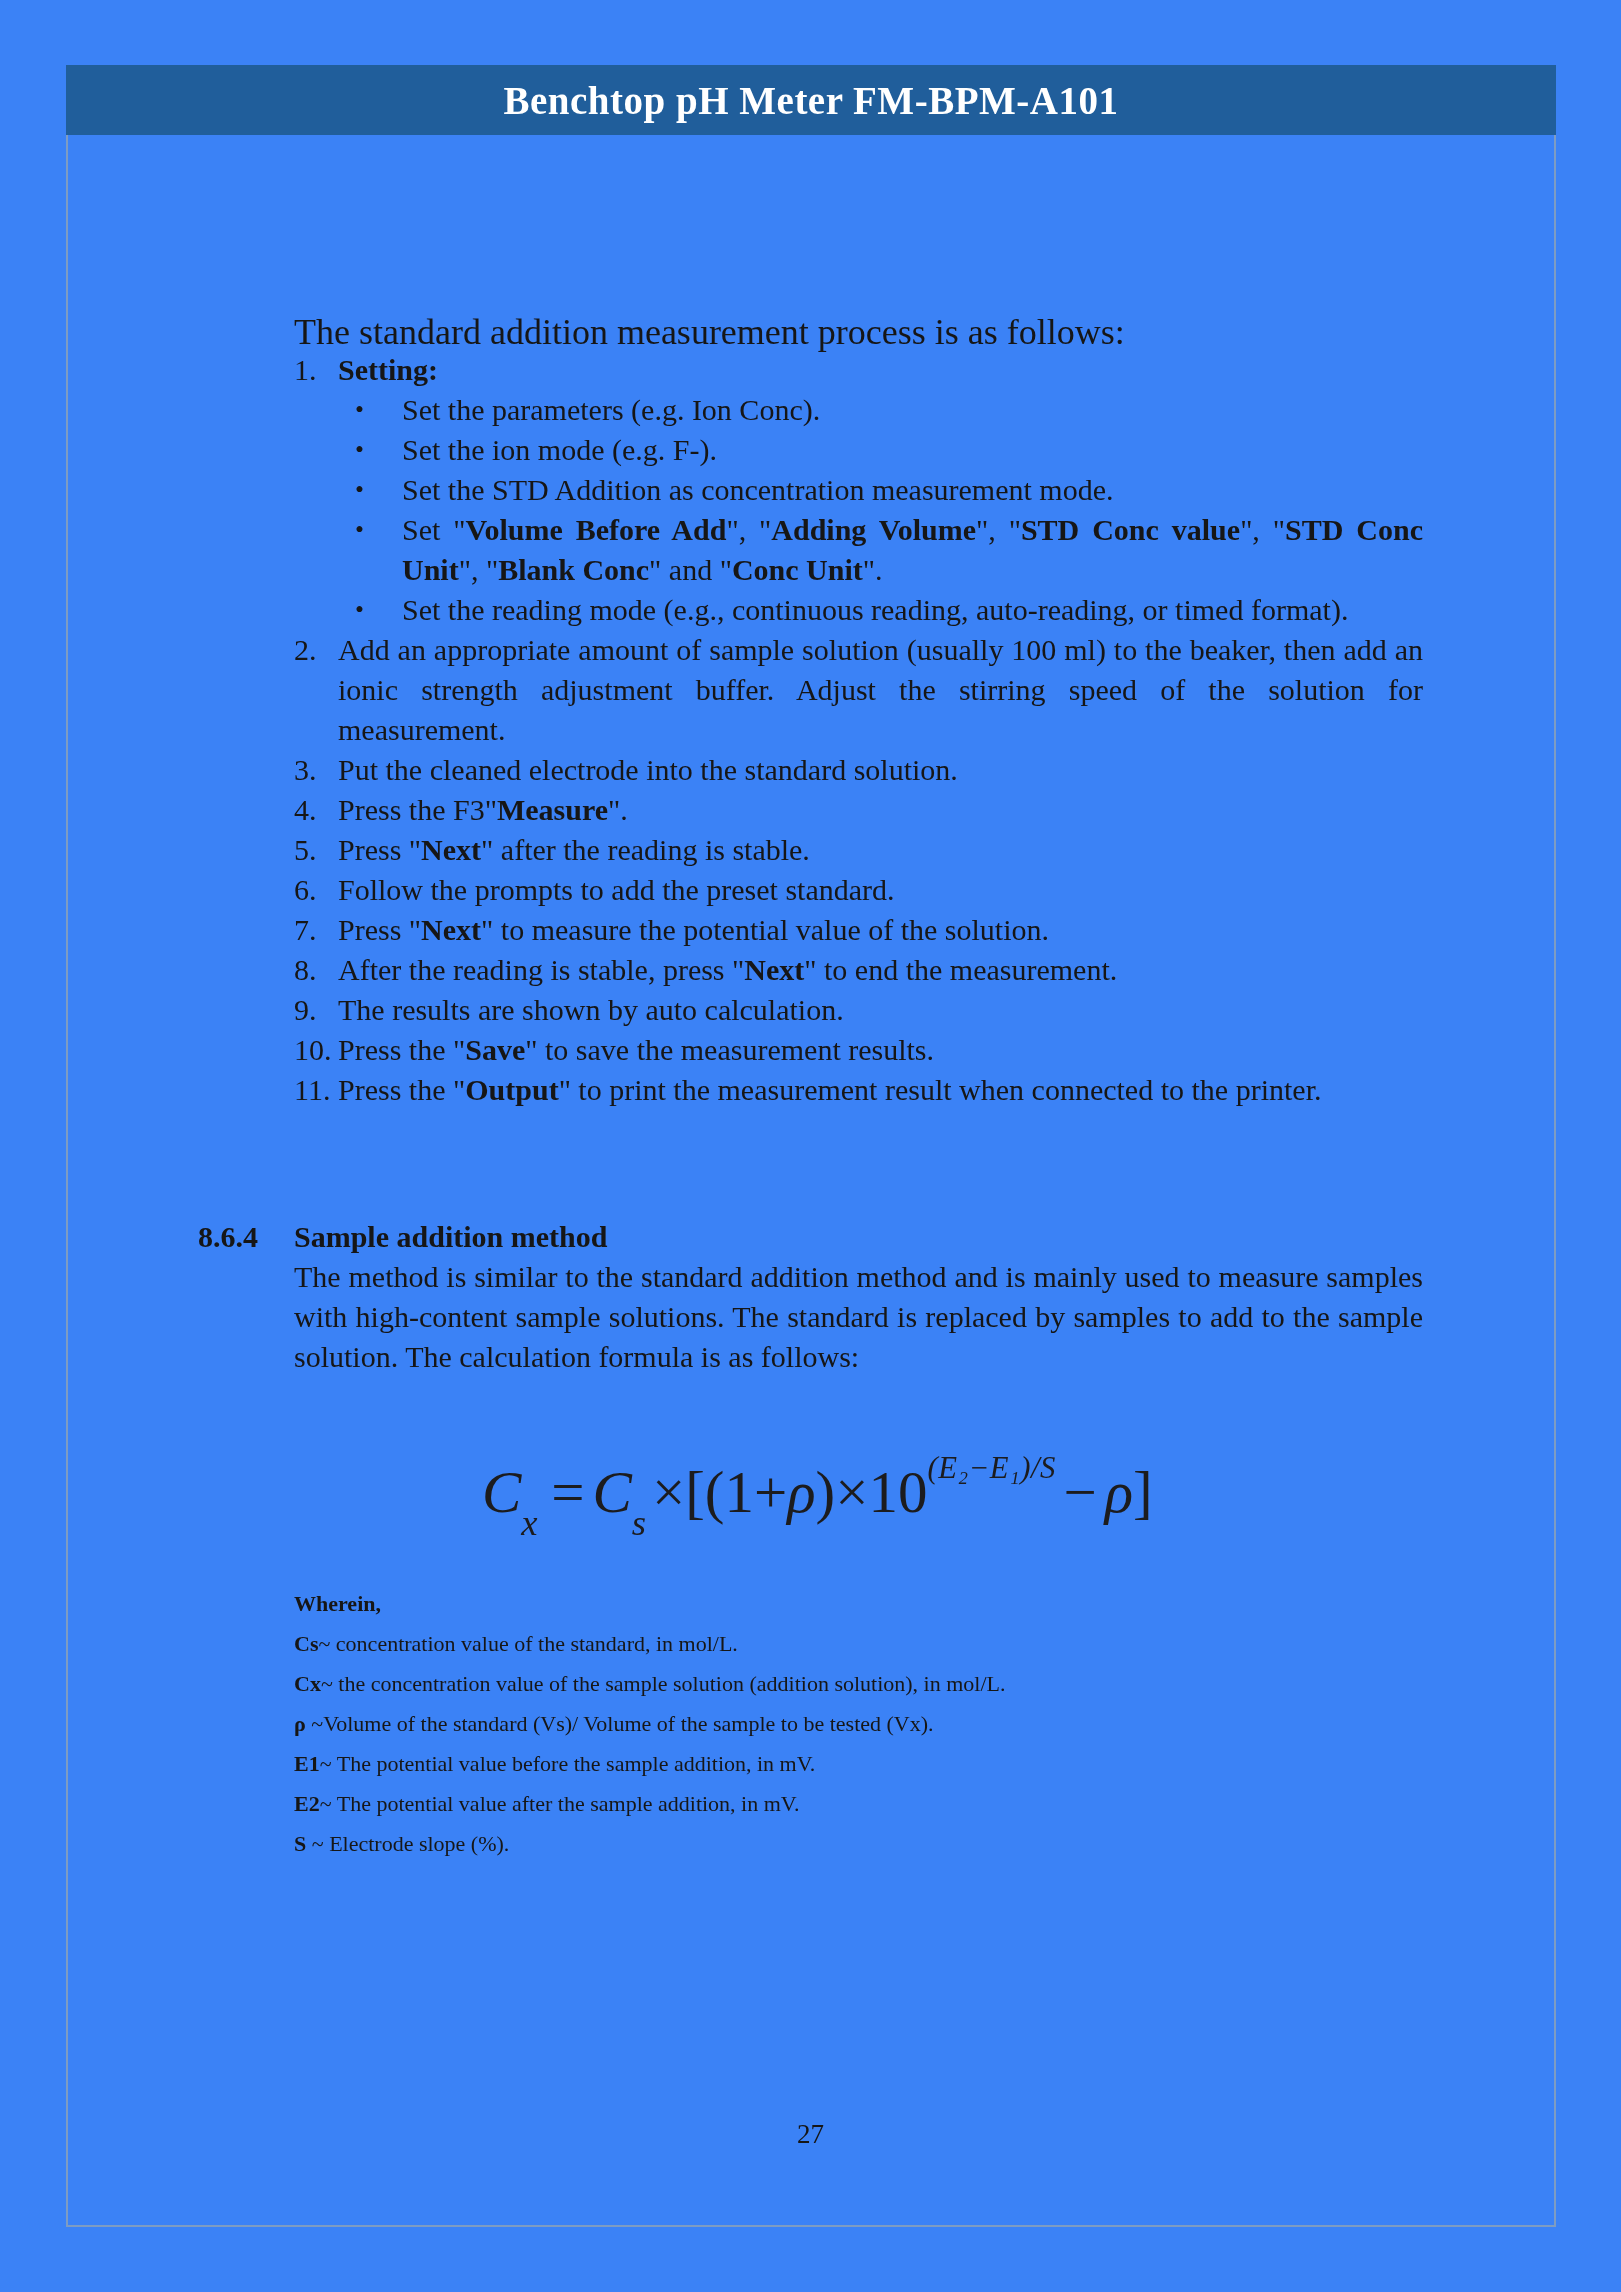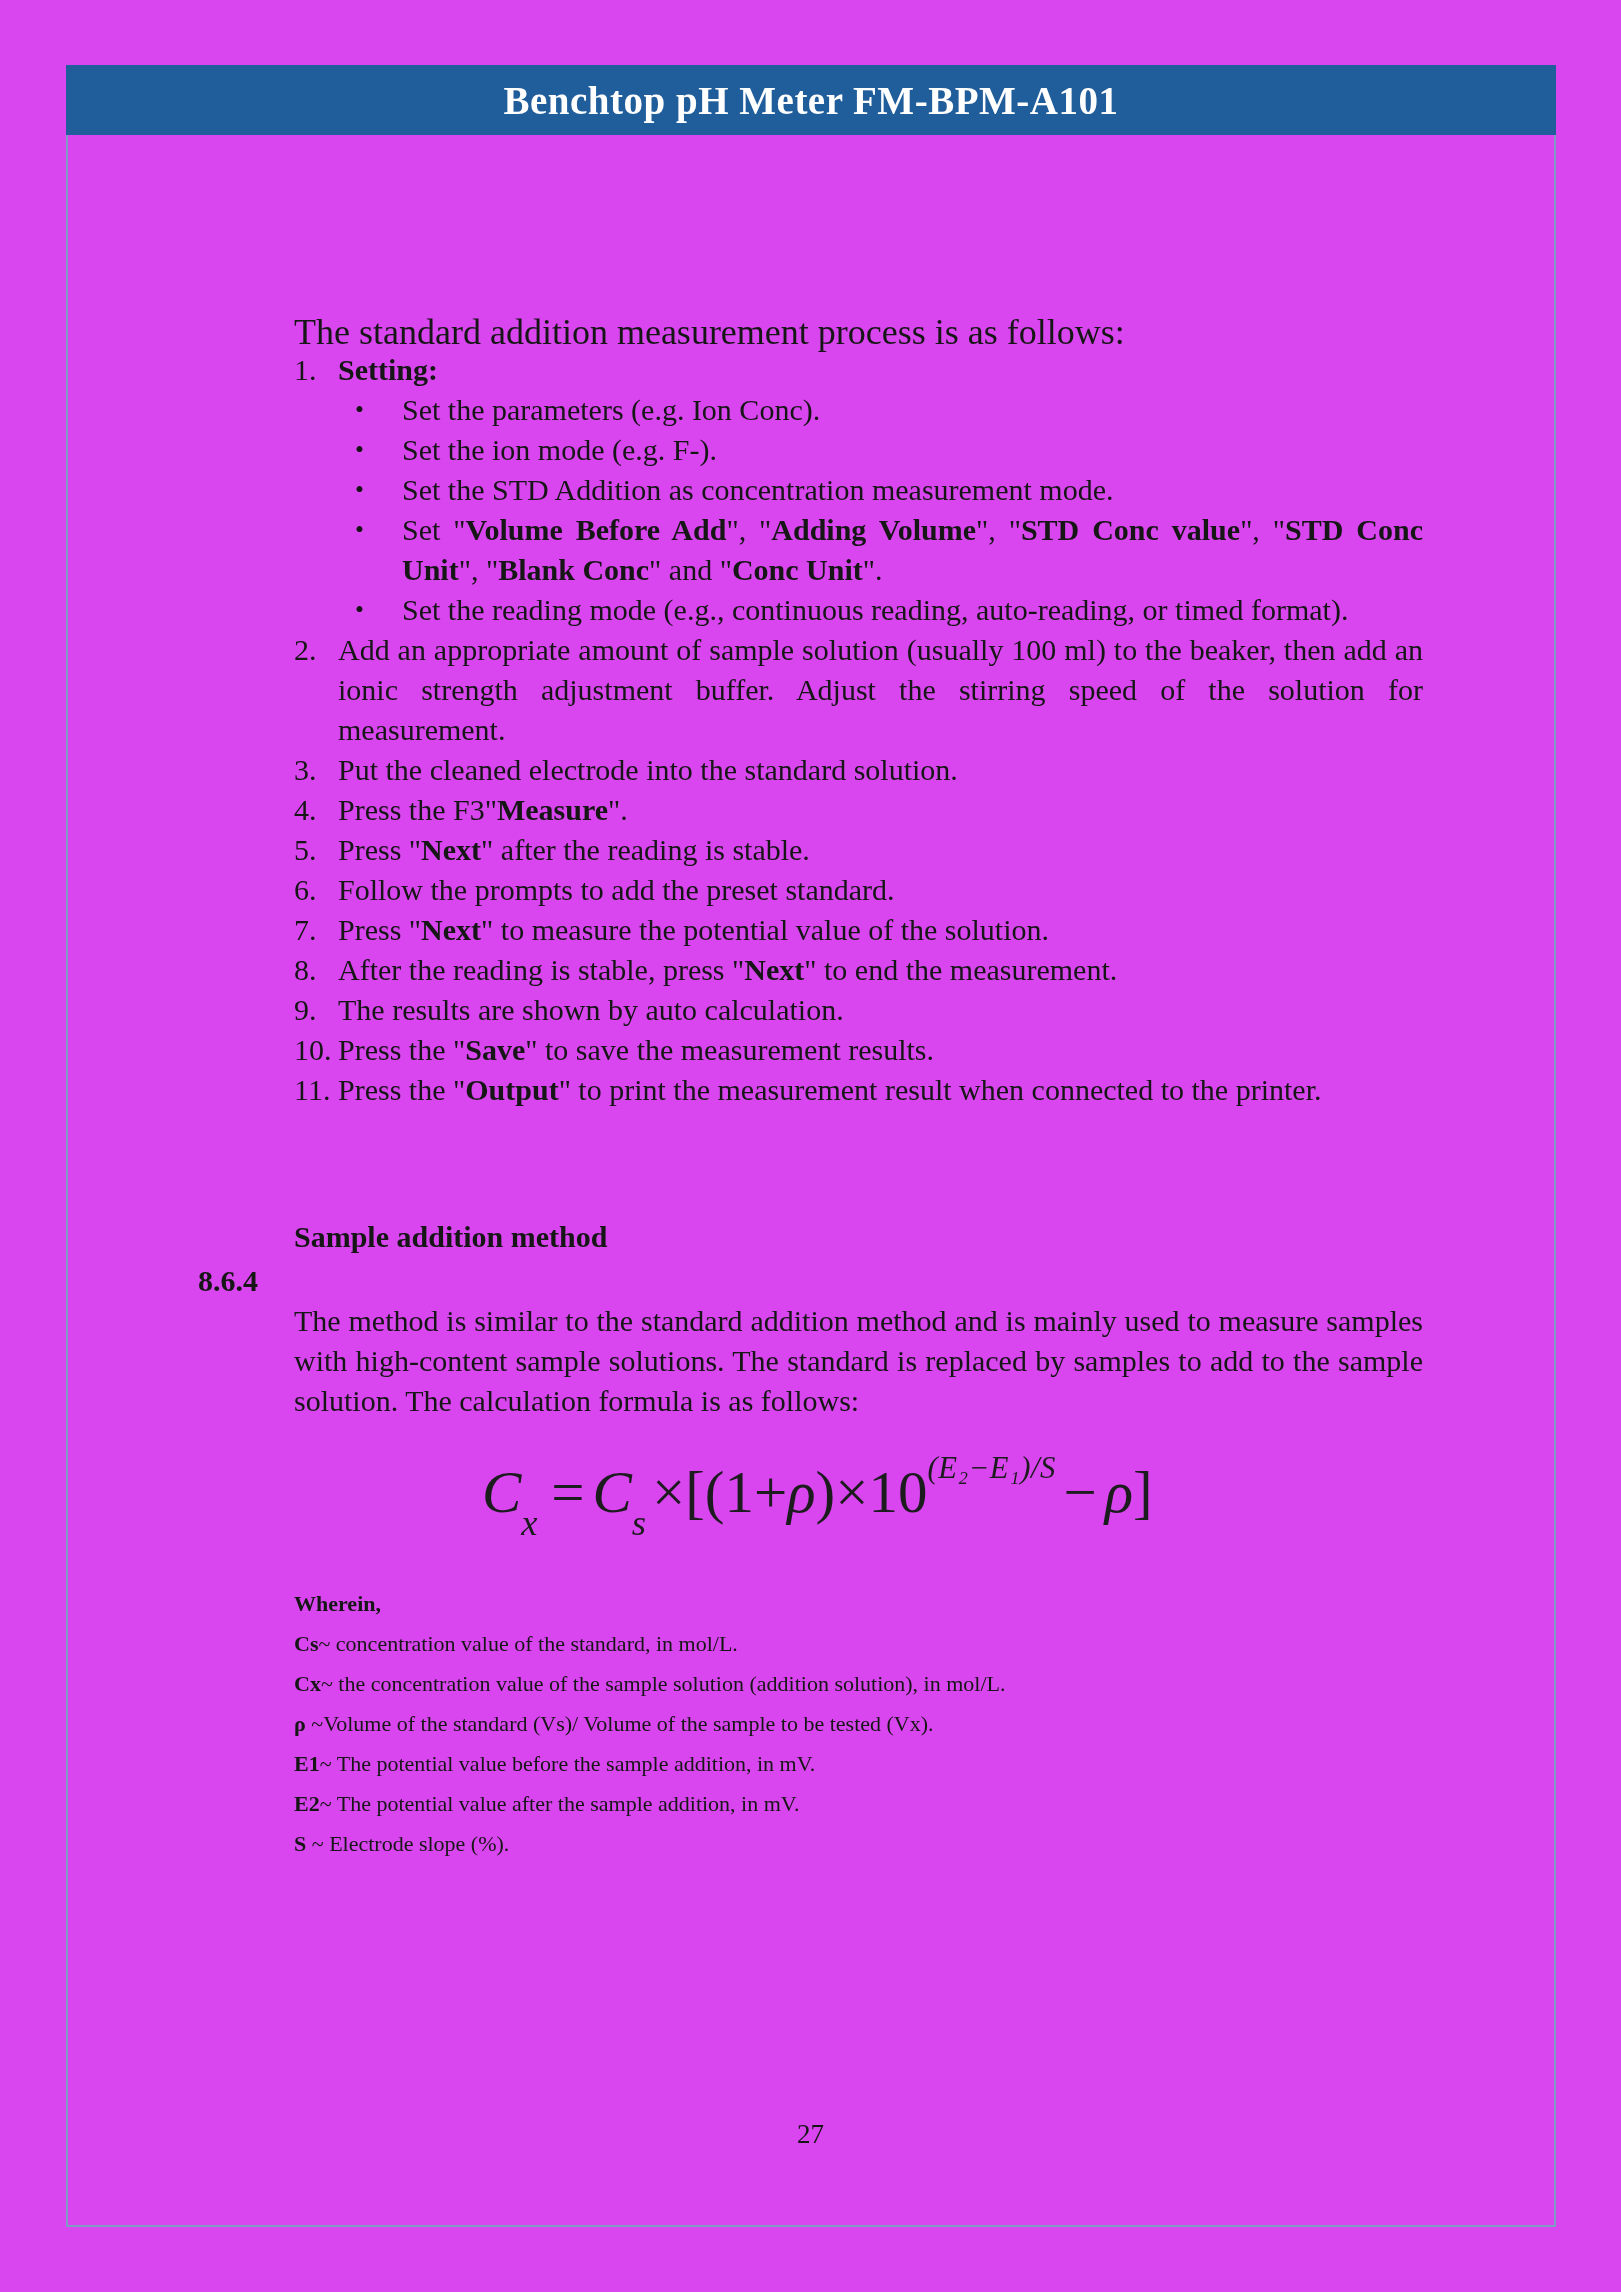--- a/index.html
+++ b/index.html
@@ -1,18 +1,18 @@
 <!DOCTYPE html>
 <html><head>
 <meta charset="utf-8">
 <style>
   * { margin:0; padding:0; box-sizing:border-box; }
   html,body { background:#ffffff; }
   .page {
-    position:relative; width:1621px; height:2293px; background:#d946ef;
+    position:relative; width:1621px; height:2293px; background:#3b82f6;
     font-family:"Liberation Serif","DejaVu Serif",serif;
     color:#161616; overflow:hidden;
   }
   .sheet-border {
     position:absolute; left:66px; top:65px; width:1490px; height:2162px;
     border:2px solid #7E9CC2; background:transparent;
   }
   .header-band {
     position:absolute; left:66px; top:65px; width:1490px; height:70px;
     background:#205E9B; display:flex; align-items:center; justify-content:center;
@@ -33,21 +33,21 @@
   .li .txt { flex:1; text-align:justify; }
   .bullet { display:flex; margin-left:61px; }
   .bullet .dot { width:47px; flex-shrink:0; font-size:25.5px; }
   .bullet .txt { flex:1; text-align:justify; }
   .b { font-weight:bold; }
   .section {
     position:absolute; left:198px; top:1217px; width:1225px;
     font-size:30px; line-height:40px;
   }
   .sec-head { display:flex; font-weight:bold; }
-  .sec-num { width:96px; flex-shrink:0;margin-top:44px; }
+  .sec-num { width:96px; flex-shrink:0; }
   .sec-body { margin-left:96px; width:1129px; text-align:justify; }
   .formula {
     position:absolute; left:482px; top:1458px;
     font-size:59px; color:#1c1c1e; white-space:nowrap;
   }
   .formula .it { font-style:italic; }
   .formula sub { font-size:62%; font-style:italic; position:relative; top:9.8px; margin-right:5.9px; }
   .formula sup { font-size:52%; font-style:italic; position:relative; top:-13.7px; letter-spacing:0.5px; }
   .formula .op { padding:0 7.8px; }
   .wherein {

